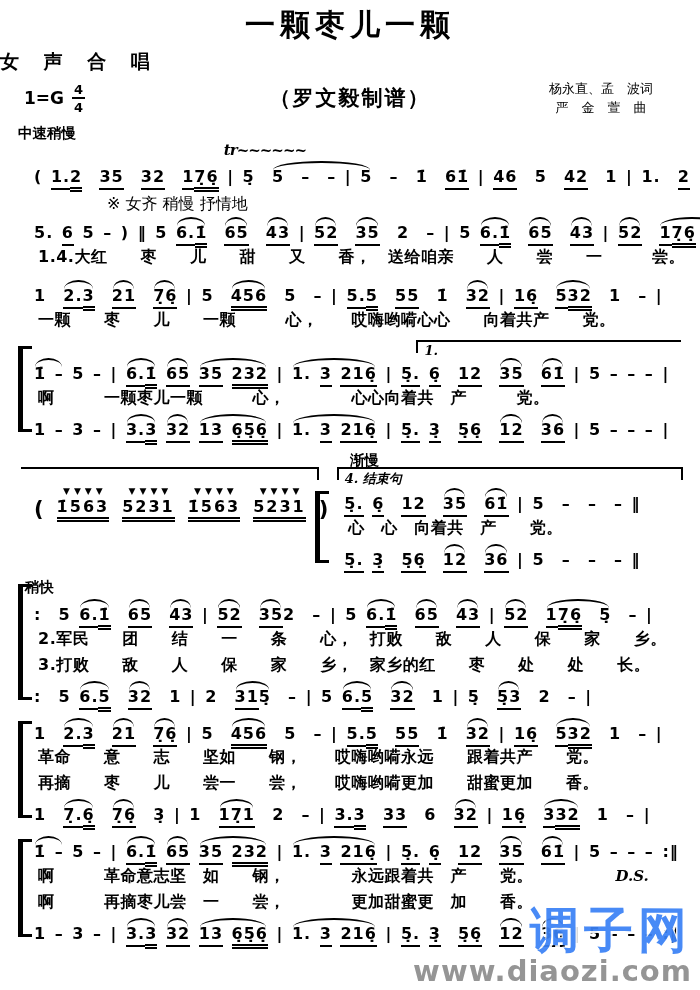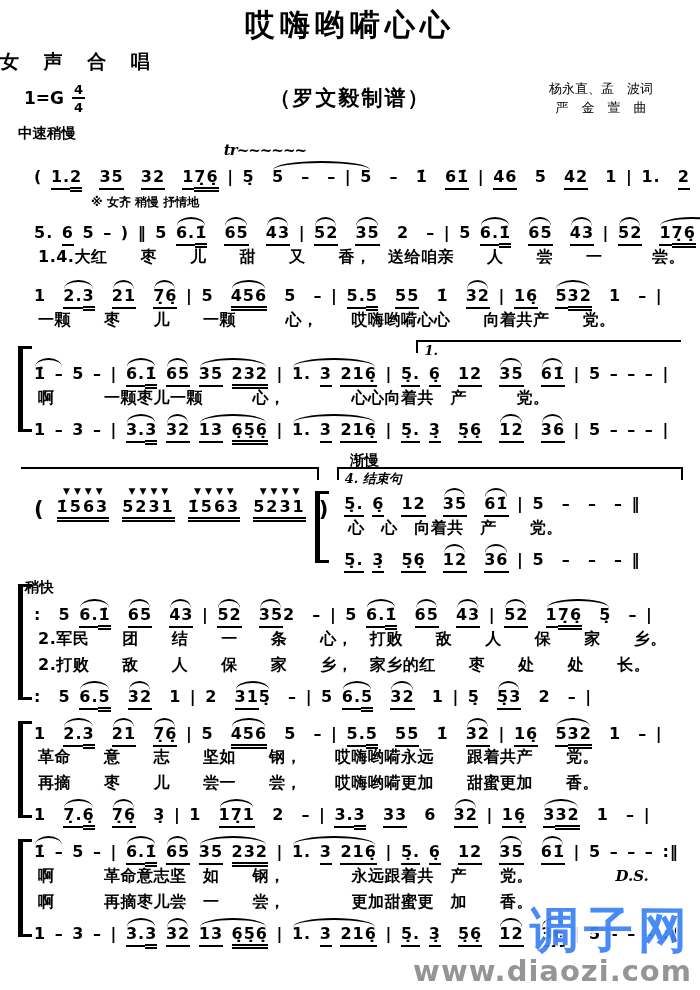--- a/index.html
+++ b/index.html
@@ -27,21 +27,21 @@
   .notes-in{white-space:pre;font-weight:bold;font-size:16px;letter-spacing:2px;}
   .u1{border-bottom:2px solid #000;padding-bottom:2px;}
   .u2{border-bottom:5px double #000;padding-bottom:1px;}
   .arc{position:relative;}
   .arc::before{content:"";position:absolute;left:1px;right:2px;top:-6px;height:7px;
                border-top:2.2px solid #000;border-radius:50% 50% 0 0 / 100% 100% 0 0;}
   .lyrics{white-space:pre;font-weight:bold;font-size:16px;padding:3px 0 2px 4px;letter-spacing:.5px;}
   
   .ov{position:absolute;}
   .tempo{font-size:14.5px;font-weight:bold;white-space:nowrap;}
-  .segno{font-size:12px;font-weight:bold;white-space:nowrap;}
+  .segno{font-size:16px;font-weight:normal;white-space:nowrap;margin-left:16px;}
   .trill{font-family:"DejaVu Serif","Liberation Serif",serif;font-style:italic;font-weight:bold;
          font-size:15px;white-space:nowrap;letter-spacing:-1px;}
   .ds{font-family:"DejaVu Serif","Liberation Serif",serif;font-style:italic;font-weight:bold;font-size:15px;}
   .volta{border-top:2px solid #000;height:11px;}
   .vl{border-left:2px solid #000;}
   .vr{border-right:2px solid #000;}
   .vline{border-top:2px solid #000;border-right:2px solid #000;height:11px;}
   .vlabel{position:absolute;left:6px;top:1px;font-family:"DejaVu Serif","Liberation Serif",serif;
           font-style:italic;font-weight:bold;font-size:13px;white-space:nowrap;}
   
@@ -56,21 +56,21 @@
   .wm-logo{font-size:49px;font-weight:bold;letter-spacing:5px;line-height:1.0;
            text-shadow:2px 2px 0 #fff,-1px -1px 0 #fff;}
   .wm-url{font-size:29px;font-weight:bold;letter-spacing:1px;line-height:1.15;}
 </style>
 </head>
 <body>
 
 <div class="page">
 
   <header>
-    <div class="title">哎嗨哟嗬心心</div>
+    <div class="title">一颗枣儿一颗</div>
     <div class="subtitle">女 声 合 唱</div>
     <div class="meta">
       <div class="keysig">
         <span>1=G</span>
         <span class="frac">
           <span>4</span>
           <span class="fbar"></span>
           <span>4</span>
         </span>
       </div>
@@ -141,21 +141,21 @@
             <div class="lyrics">心　心　向着共　产　　党。</div>
             <div class="notes"><span class="u1">5̣.</span> <span class="u1">3̣</span>  <span class="u1">5̣6̣</span>  <span class="arc"><span class="u1">12</span></span>  <span class="arc"><span class="u1">36</span></span> | 5  –  –  – ‖</div>
           </div>
         </div>
       </div>
       <div class="system" style="padding-top: 18px;">
         <div class="bracket"></div>
         <div class="ov tempo" style="left: 1%; top: 0px;">稍快</div>
         <div class="notes">:  5 <span class="arc"><span class="u1">6.</span><span class="u2">1̇</span></span>  <span class="arc"><span class="u1">65</span></span>  <span class="arc"><span class="u1">43</span></span> | <span class="arc"><span class="u1">52</span></span>  <span class="arc"><span class="u1">35</span></span>2  – | 5 <span class="arc"><span class="u1">6.</span><span class="u2">1̇</span></span>  <span class="arc"><span class="u1">65</span></span>  <span class="arc"><span class="u1">43</span></span> | <span class="arc"><span class="u1">52</span></span>  <span class="arc"><span class="u1">1</span><span class="u2">7̣6̣</span>  5̣</span>  – |</div>
         <div class="lyrics">2.军民　　团　　结　　一　　条　　心，　打败　　敌　　人　　保　　家　　乡。</div>
-        <div class="lyrics">2.打败　　敌　　人　　保　　家　　乡，　家乡的红　　枣　　处　　处　　长。</div>
+        <div class="lyrics">3.打败　　敌　　人　　保　　家　　乡，　家乡的红　　枣　　处　　处　　长。</div>
         <div class="notes">:  5 <span class="arc"><span class="u1">6.</span><span class="u2">5</span></span>  <span class="arc"><span class="u1">32</span></span>  1 | 2  <span class="arc"><span class="u1">31</span>5̣</span>  – | 5 <span class="arc"><span class="u1">6.</span><span class="u2">5</span></span>  <span class="arc"><span class="u1">32</span></span>  1 | 5̣  <span class="arc"><span class="u1">5̣3</span></span>  2  – |</div>
       </div>
       <div class="system">
         <div class="bracket"></div>
         <div class="notes">1  <span class="arc"><span class="u1">2.</span><span class="u2">3</span></span>  <span class="arc"><span class="u1">21</span></span>  <span class="arc"><span class="u1">7̣6̣</span></span> | 5  <span class="arc"><span class="u2">456</span></span>  5  – | <span class="u1">5.</span><span class="u2">5</span>  <span class="u1">55</span>  1̇  <span class="arc"><span class="u1">32</span></span> | <span class="u1">16̣</span>  <span class="arc"><span class="u1">5</span><span class="u2">32</span></span>  1  – |</div>
         <div class="lyrics">革命　　意　　志　　坚如　　钢，　　哎嗨哟嗬永远　　跟着共产　　党。</div>
         <div class="lyrics">再摘　　枣　　儿　　尝一　　尝，　　哎嗨哟嗬更加　　甜蜜更加　　香。</div>
         <div class="notes">1  <span class="arc"><span class="u1">7̣.</span><span class="u2">6̣</span></span>  <span class="arc"><span class="u1">7̣6̣</span></span>  3̣ | 1  <span class="arc"><span class="u1">17̣1</span></span>  2  – | <span class="u1">3.</span><span class="u2">3</span>  <span class="u1">33</span>  6  <span class="arc"><span class="u1">32</span></span> | <span class="u1">16̣</span>  <span class="arc"><span class="u1">3</span><span class="u2">32</span></span>  1  – |</div>
       </div>
       <div class="system">

